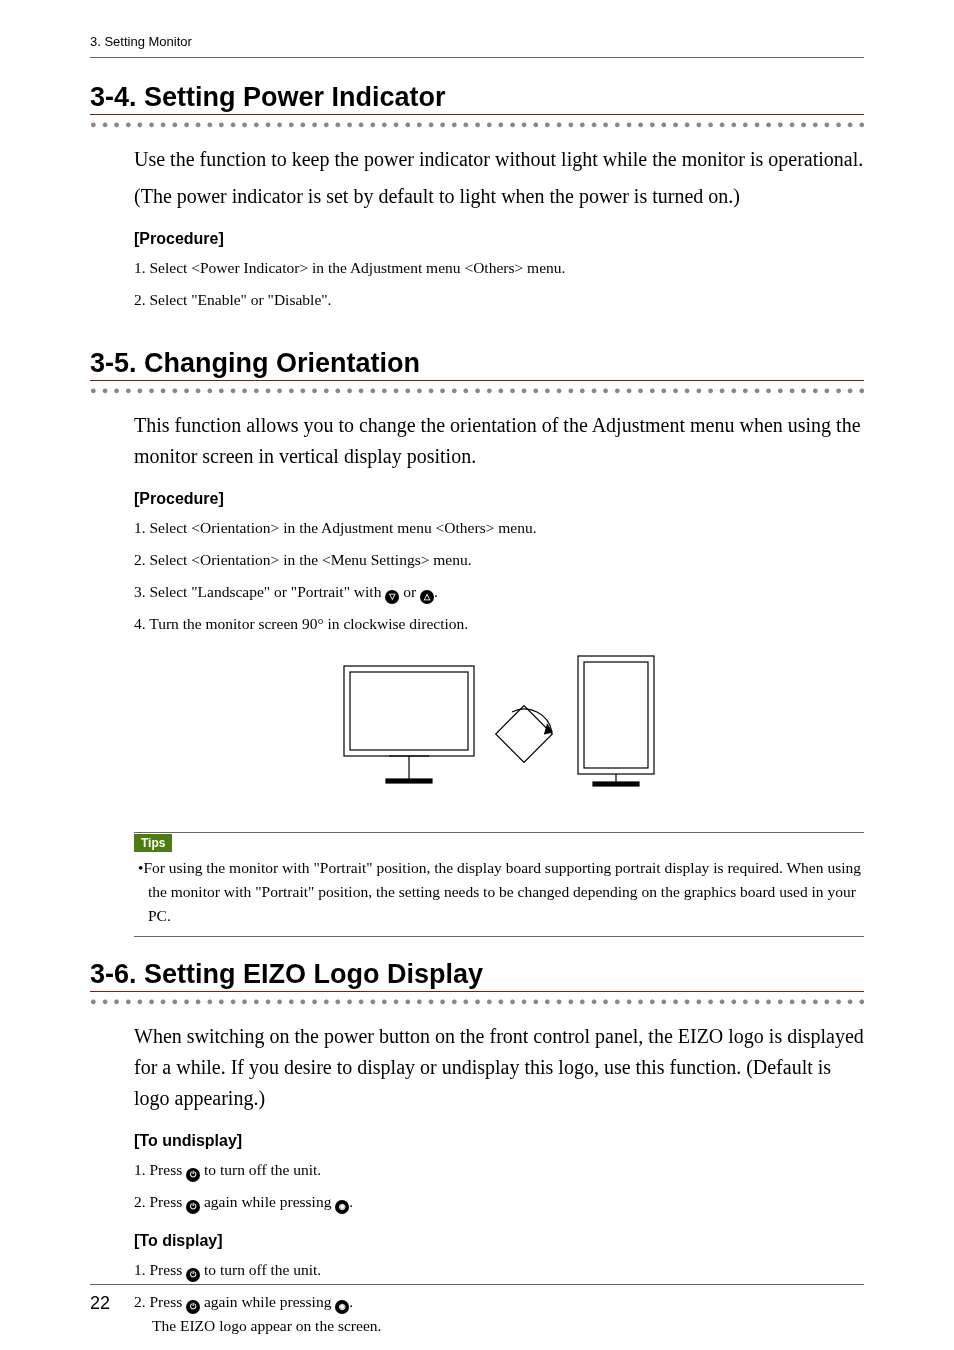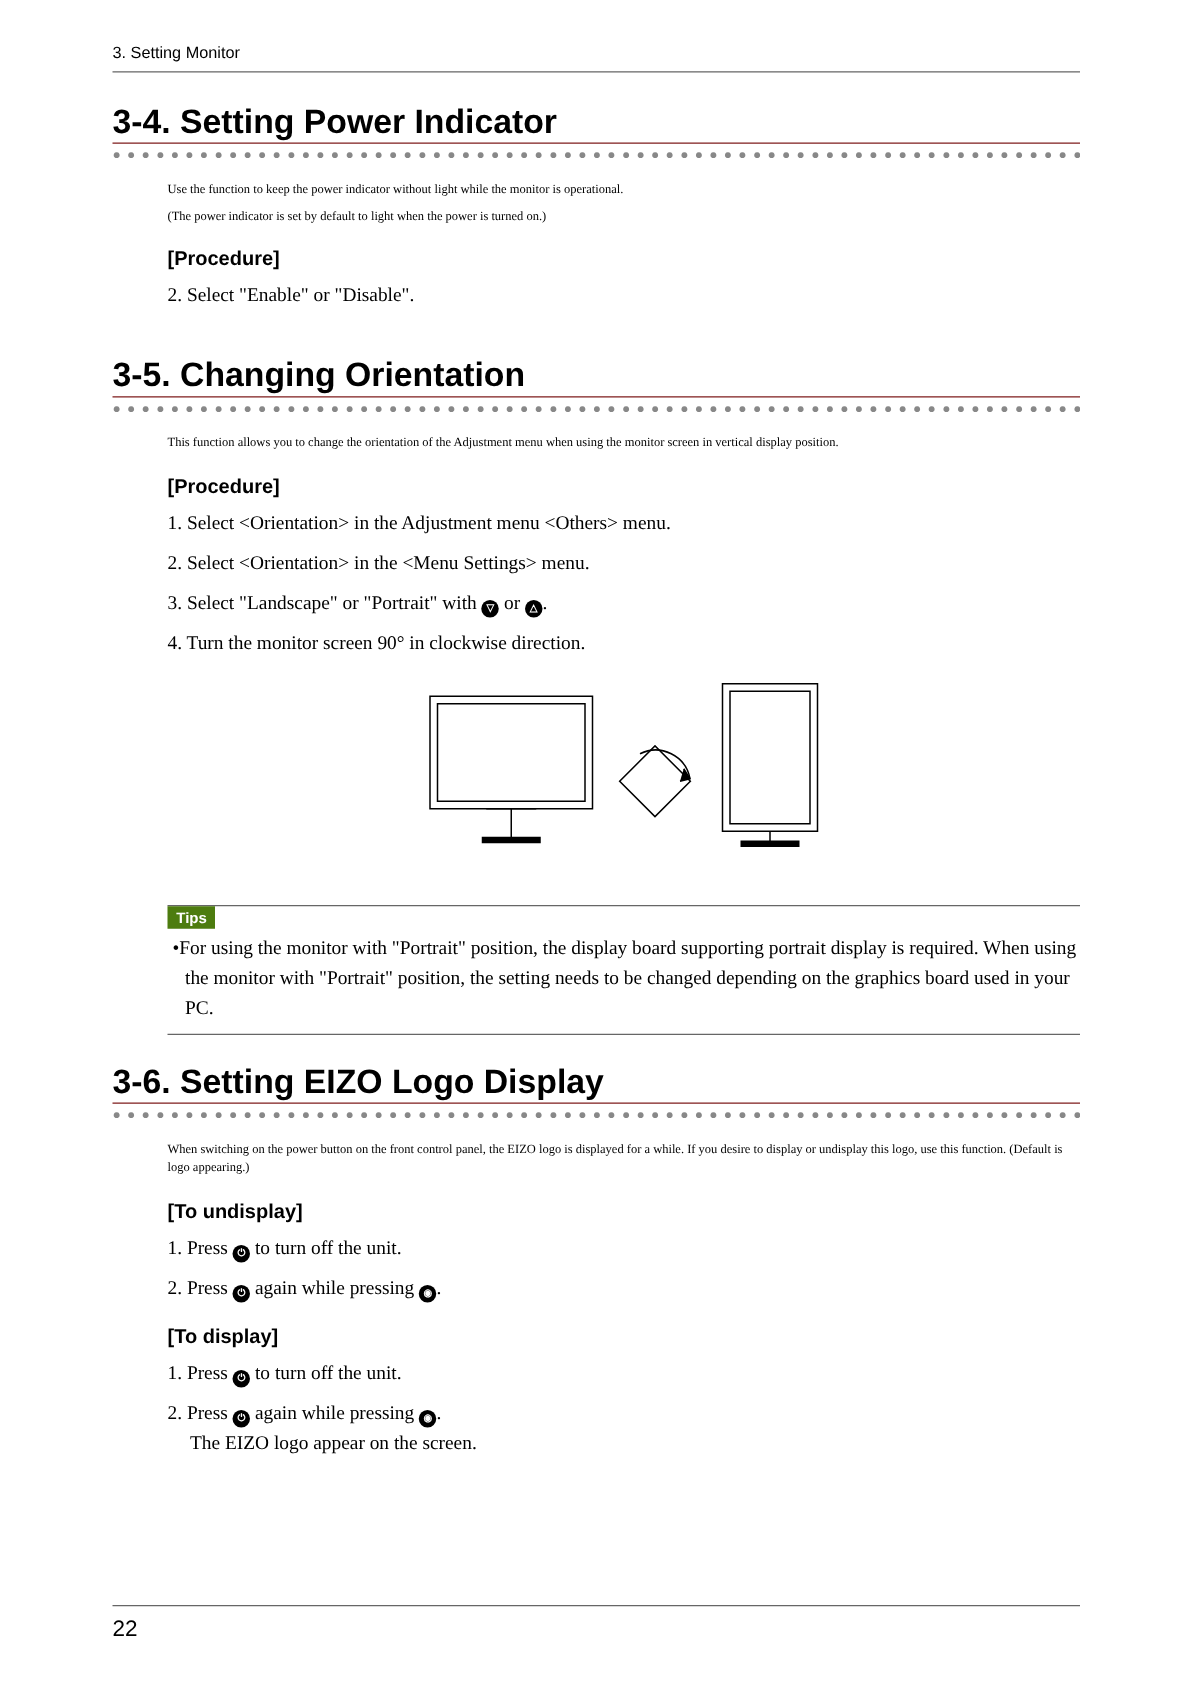--- a/index.html
+++ b/index.html
@@ -40,21 +40,21 @@
     color: #888;
     white-space: nowrap;
     overflow: hidden;
     margin-top: 3px;
     margin-bottom: 14px;
   }
   .bodyblock {
     padding-left: 44px;
   }
   .para {
-    font-size: 10px;
+    font-size: 20px;
     line-height: 1.55;
     margin-bottom: 6px;
   }
   .h3 {
     font-family: Arial, Helvetica, sans-serif;
     font-size: 16px;
     font-weight: bold;
     margin-top: 18px;
     margin-bottom: 8px;
   }
@@ -129,20 +129,21 @@
 <div class="page">
   <div class="running-head">3. Setting Monitor</div>
   <hr class="hr-top">
 
   <h2 class="h2">3-4. Setting Power Indicator</h2>
   <div class="dots">●●●●●●●●●●●●●●●●●●●●●●●●●●●●●●●●●●●●●●●●●●●●●●●●●●●●●●●●●●●●●●●●●●●●●●●●●●●●●●●●●●●●●●●●●●●●●●●●</div>
   <div class="bodyblock">
     <p class="para">Use the function to keep the power indicator without light while the monitor is operational.</p>
     <p class="para">(The power indicator is set by default to light when the power is turned on.)</p>
     <h3 class="h3">[Procedure]</h3>
+    <p class="step">1. Select &lt;Power Indicator&gt; in the Adjustment menu &lt;Others&gt; menu.</p>
     <p class="step">2. Select "Enable" or "Disable".</p>
   </div>
 
   <div class="section-gap"></div>
 
   <h2 class="h2">3-5. Changing Orientation</h2>
   <div class="dots">●●●●●●●●●●●●●●●●●●●●●●●●●●●●●●●●●●●●●●●●●●●●●●●●●●●●●●●●●●●●●●●●●●●●●●●●●●●●●●●●●●●●●●●●●●●●●●●●</div>
   <div class="bodyblock">
     <p class="para">This function allows you to change the orientation of the Adjustment menu when using the monitor screen in vertical display position.</p>
     <h3 class="h3">[Procedure]</h3>

